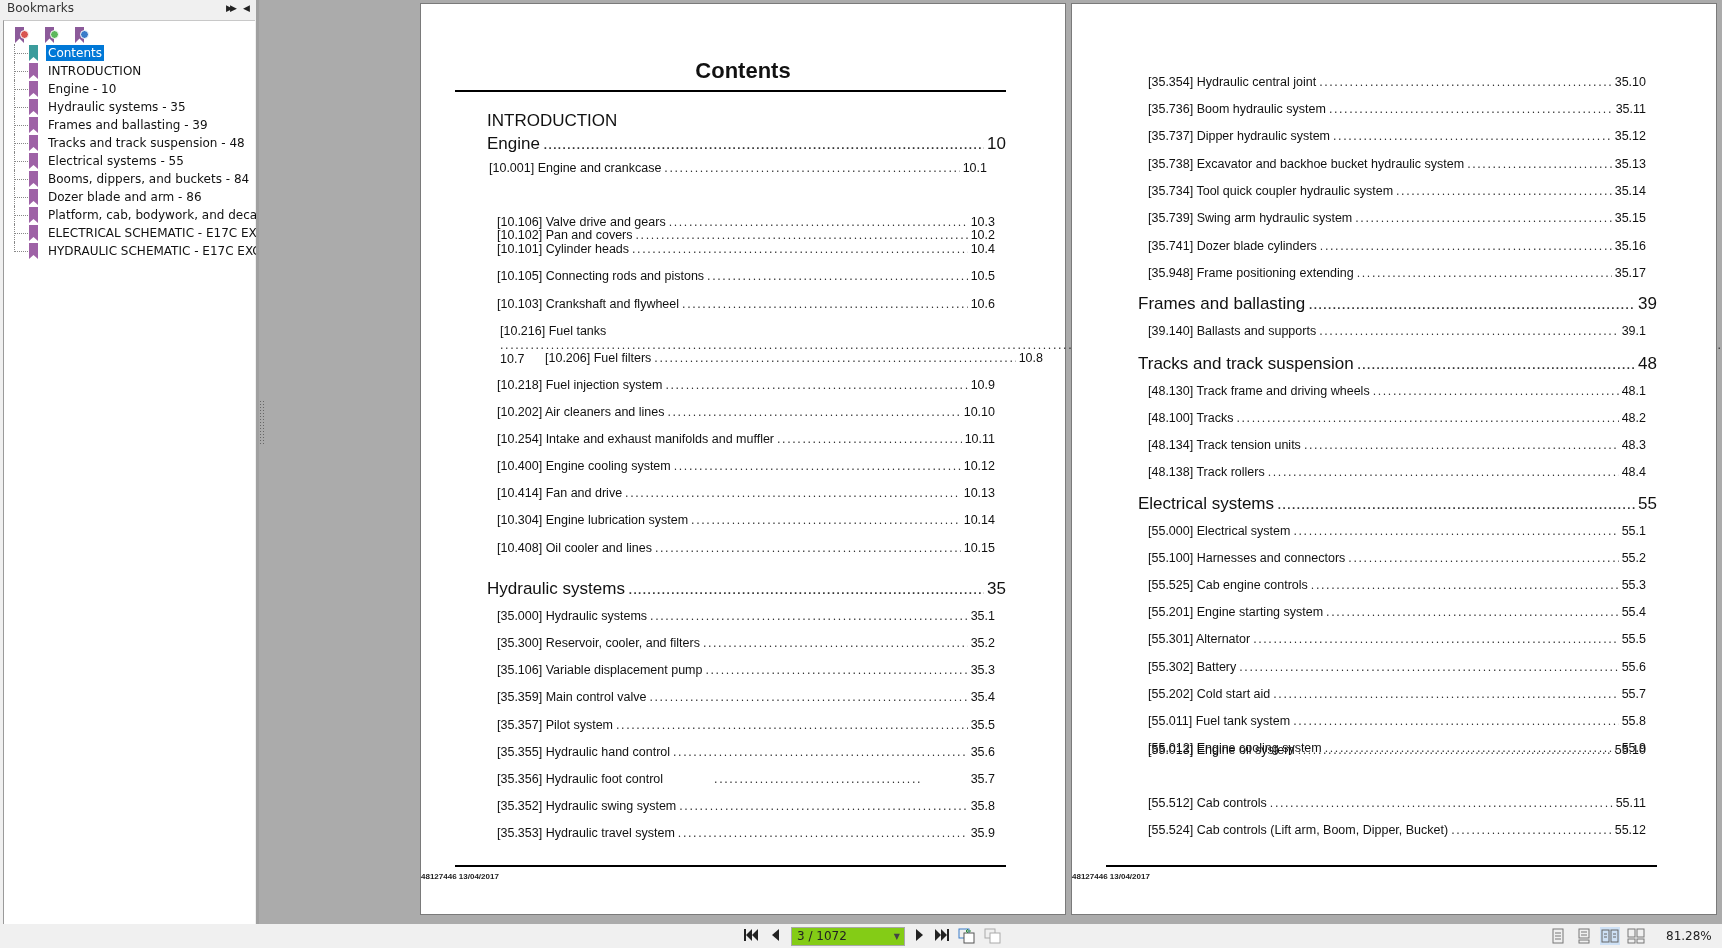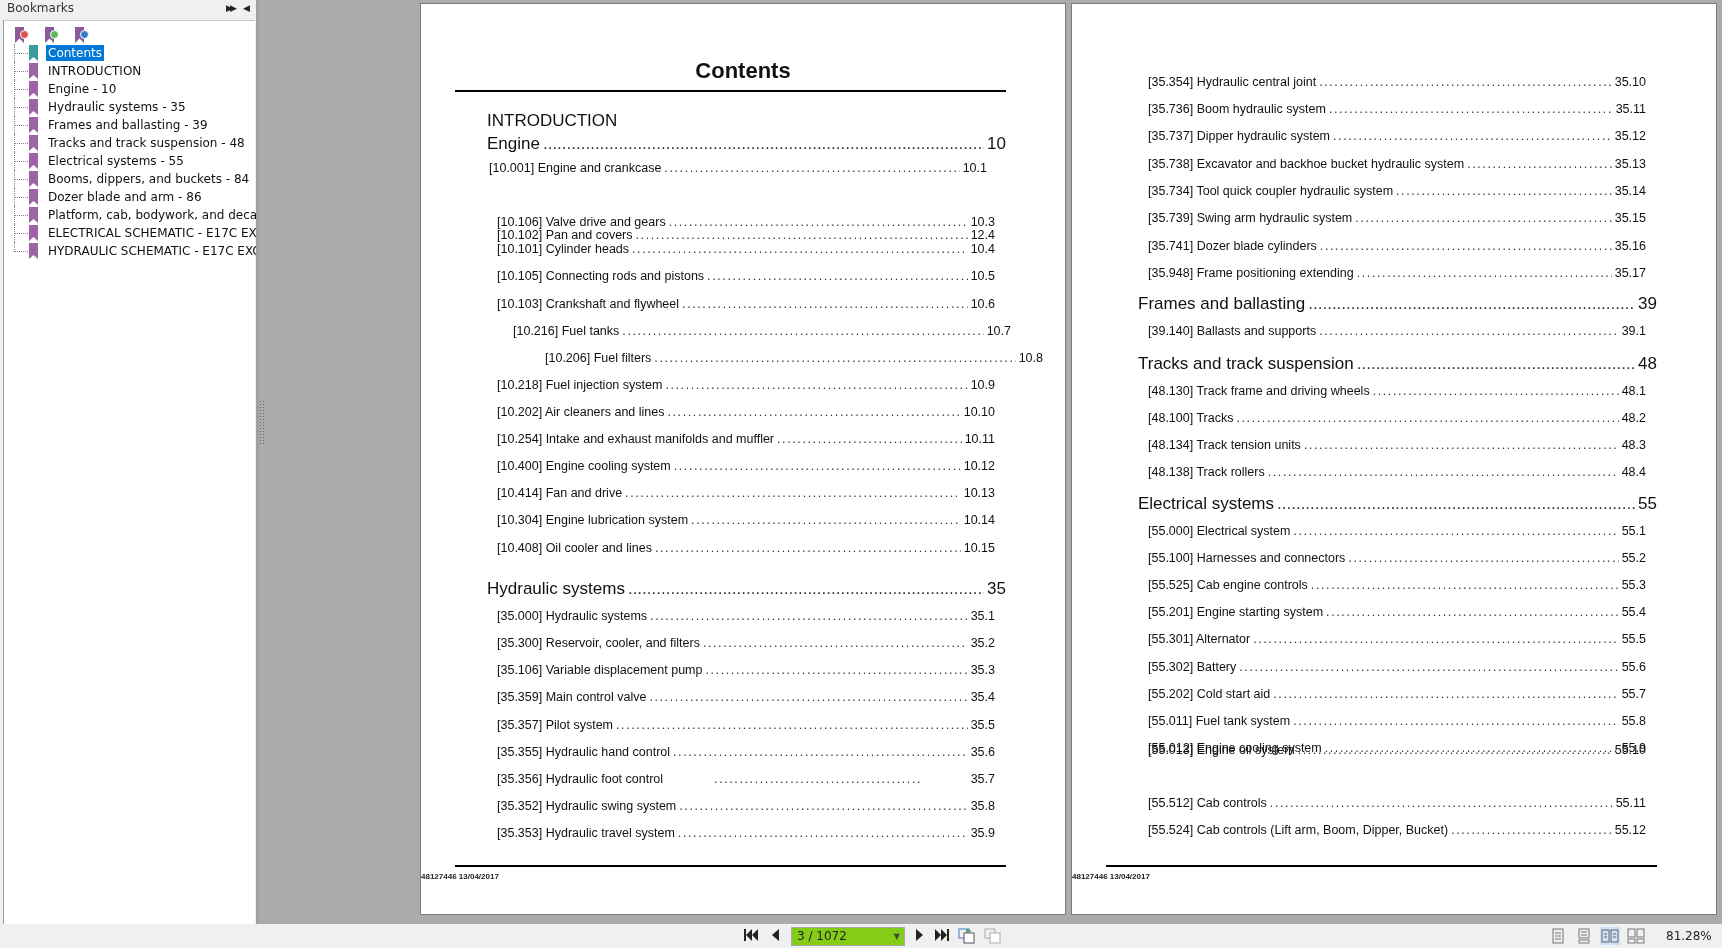--- a/index.html
+++ b/index.html
@@ -169,21 +169,21 @@
             <span class="n">10</span>
           </div>
           <div class="toc-row sub" style="left: 36px; width: 530px; top: 157px;">
             <span class="t">[10.001] Engine and crankcase</span>
             <span class="lead"></span>
             <span class="n">10.1</span>
           </div>
           <div class="toc-row sub" style="left: 44px; width: 530px; top: 184px; margin-top: 40px;">
             <span class="t">[10.102] Pan and covers</span>
             <span class="lead"></span>
-            <span class="n">12.4</span>
+            <span class="n">10.2</span>
           </div>
           <div class="toc-row sub" style="left: 44px; width: 530px; top: 211px;">
             <span class="t">[10.106] Valve drive and gears</span>
             <span class="lead"></span>
             <span class="n">10.3</span>
           </div>
           <div class="toc-row sub" style="left: 44px; width: 530px; top: 238px;">
             <span class="t">[10.101] Cylinder heads</span>
             <span class="lead"></span>
             <span class="n">10.4</span>
@@ -191,21 +191,21 @@
           <div class="toc-row sub" style="left: 44px; width: 530px; top: 265px;">
             <span class="t">[10.105] Connecting rods and pistons</span>
             <span class="lead"></span>
             <span class="n">10.5</span>
           </div>
           <div class="toc-row sub" style="left: 44px; width: 530px; top: 293px;">
             <span class="t">[10.103] Crankshaft and flywheel</span>
             <span class="lead"></span>
             <span class="n">10.6</span>
           </div>
-          <div class="toc-row sub" style="left: 60px; width: 530px; top: 320px;">
+          <div class="toc-row sub" style="left: 44px; width: 530px; top: 320px; flex-direction: column;">
             <span class="t">[10.216] Fuel tanks</span>
             <span class="lead"></span>
             <span class="n">10.7</span>
           </div>
           <div class="toc-row sub" style="left: 44px; width: 530px; top: 347px; margin-left: 48px;">
             <span class="t">[10.206] Fuel filters</span>
             <span class="lead"></span>
             <span class="n">10.8</span>
           </div>
           <div class="toc-row sub" style="left: 44px; width: 530px; top: 374px;">

